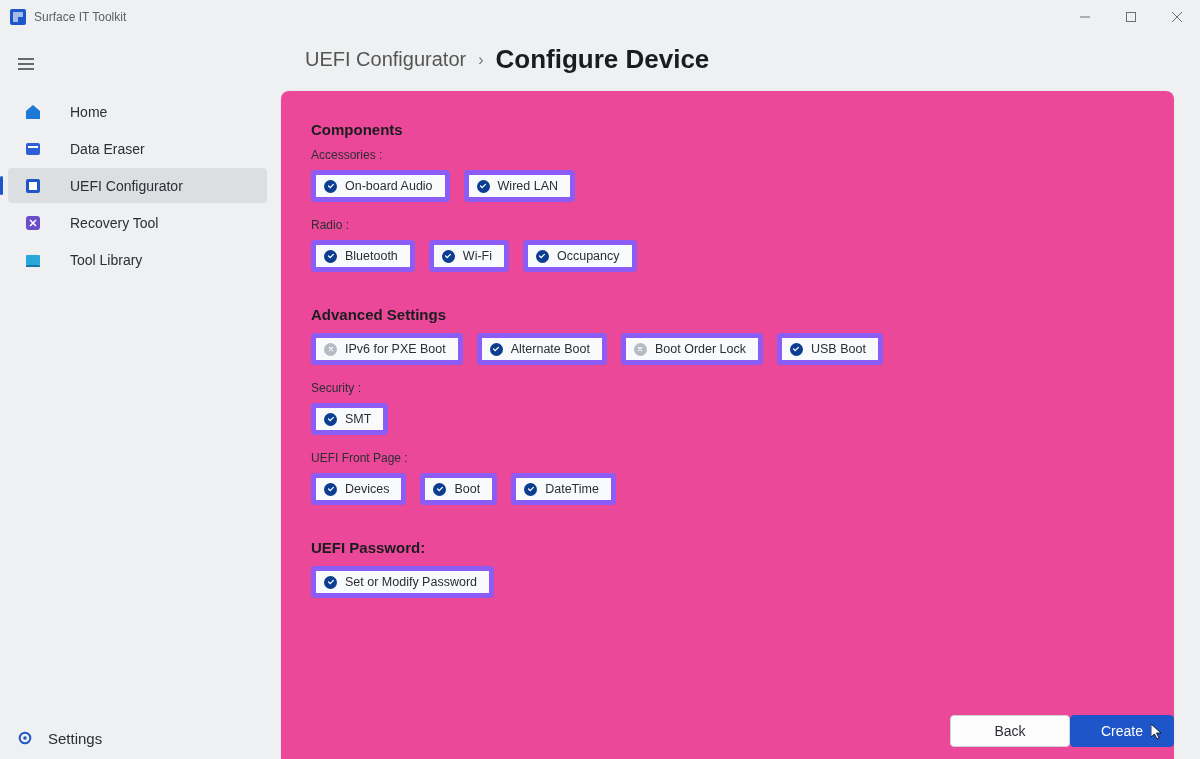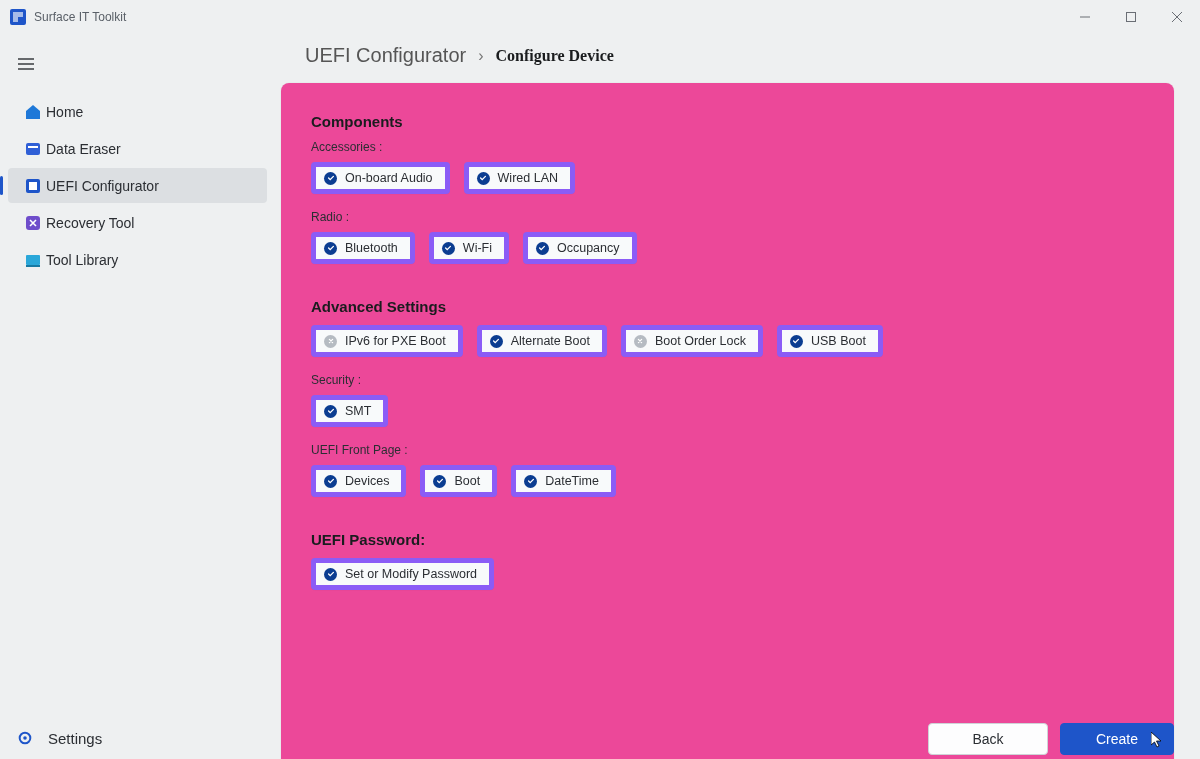--- a/index.html
+++ b/index.html
@@ -12,49 +12,49 @@
   .app-logo:after{content:""; position:absolute; inset:3px; background:linear-gradient(#fff 0 50%, transparent 50%), linear-gradient(90deg,#fff 0 50%, transparent 50%); opacity:.6;}
   .win-controls { display:flex; }
   .win-btn { width:46px; height:34px; display:flex; align-items:center; justify-content:center; color:#6A6E75; }
   .win-btn svg { width:10px; height:10px; }
 
   
   .shell { display:flex; height:calc(759px - 34px); }
   .sidebar { width:275px; padding-top:12px; display:flex; flex-direction:column; position:relative; }
   .hamburger { width:40px; height:36px; display:flex; align-items:center; justify-content:center; margin-left:6px; margin-bottom:8px; color:#2B2E33; }
   .nav { display:flex; flex-direction:column; gap:2px; margin-top:4px; }
-  .nav-item { height:35px; display:flex; align-items:center; gap:4px; padding:0 14px 0 16px; color:#2B2E33; font-size:14px; border-radius:4px; margin:0 8px; cursor:default; position:relative;text-align:right;}
+  .nav-item { height:35px; display:flex; align-items:center; gap:28px; padding:0 14px 0 16px; color:#2B2E33; font-size:14px; border-radius:4px; margin:0 8px; cursor:default; position:relative;text-align:right;}
   .nav-item.active { background:#DCDFE2; }
   .nav-item.active:before { content:""; position:absolute; left:-8px; top:8px; bottom:8px; width:3px; background:#1E55C9; border-radius:2px; }
   .nav-icon { width:18px; height:18px; display:flex; align-items:center; justify-content:center; }
   .sidebar-bottom { position:absolute; bottom:0; left:0; right:0; padding-bottom:6px;}
   .settings-item { height:30px; display:flex; align-items:center; gap:14px; padding:0 14px 0 16px; color:#2B2E33; font-size:15px; }
 
   
   .main { flex:1; display:flex; flex-direction:column; }
   .breadcrumb { padding:10px 0 10px 30px; display:flex; align-items:center; gap:12px; font-size:20px; color:#555; }
-  .breadcrumb .current { font-weight:600; color:#1A1C1E; font-size:16px;font-family:Liberation Serif, serif;}
+  .breadcrumb .current { font-weight:600; color:#1A1C1E; font-size:26px;}
   .breadcrumb .sep { color:#777; font-size:16px; }
 
   .content-card { background:#ec4899; margin:6px 26px 0 6px; border-radius:8px 8px 0 0; flex:1; position:relative; box-shadow:0 0 0 1px rgba(0,0,0,.02); padding:30px 30px 0 30px; overflow:auto;}
   .section-h { font-size:15px; font-weight:600; color:#1A1C1E; margin-bottom:10px; }
   .subh { font-size:12px; color:#2B2E33; margin:6px 0 8px 0; }
   .chip-row { display:flex; gap:14px; flex-wrap:wrap; margin-bottom:16px; }
   .chip { background:#F8FAFB; border:5px solid #8b5cf6; border-radius:4px; font-size:12.5px; color:#2B2E33; padding:4px 12px 4px 8px; display:flex; align-items:center; gap:8px; box-shadow:0 0.5px 0 rgba(0,0,0,.03);}
   .dot { width:13px; height:13px; border-radius:50%; display:flex; align-items:center; justify-content:center; }
   .dot.enabled { background:#0B3D91; }
   .dot.disabled { background:#B5BBC2; }
   .dot svg { width:8px; height:8px; }
 
   .block-gap { height:18px; }
 
-  .footer-bar { position:absolute; bottom:4px; right:26px; display:flex; gap:12px; }
+  .footer-bar { position:absolute; bottom:12px; right:26px; display:flex; }
   .btn { height:32px; border-radius:4px; font-size:14px; display:flex; align-items:center; justify-content:center; padding:0 22px; }
   .btn-sec { width:120px; background:#FDFDFE; border:1px solid #CFD3D7; color:#2B2E33; }
-  .btn-pri { width:114px; background:#1E55C9; border:1px solid #1E55C9; color:#fff; position:relative;justify-content:center; }
+  .btn-pri { width:104px; background:#1E55C9; border:1px solid #1E55C9; color:#fff; position:relative;justify-content:center; }
   .cursor { position:absolute; right:10px; bottom:6px; }
 </style>
 </head>
 <body>
 
 <div class="titlebar">
   <div class="titlebar-left">
     <span class="app-logo"></span>
     <span>Surface IT Toolkit</span>
   </div>

